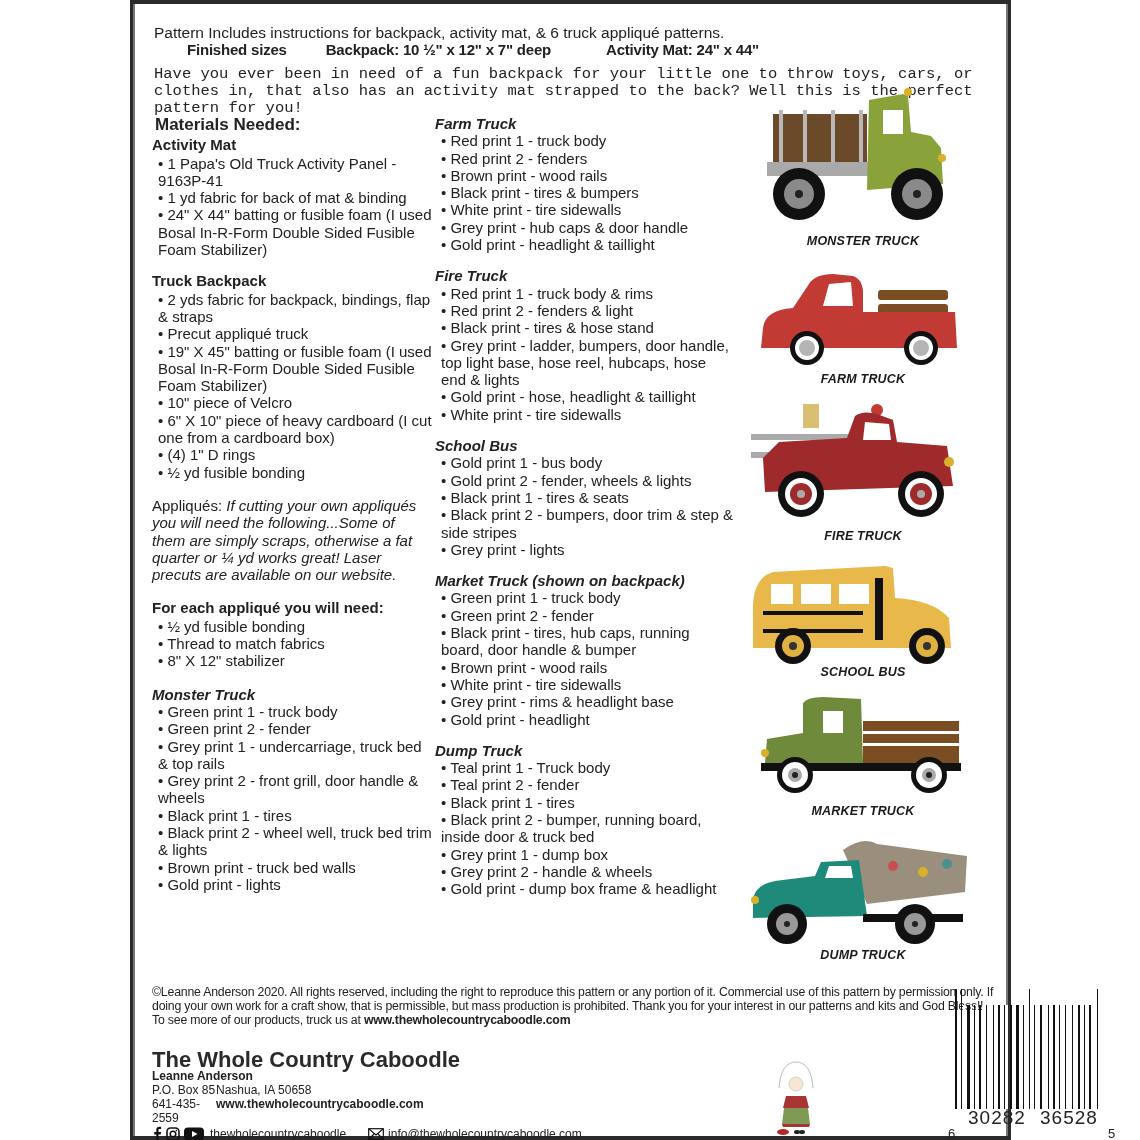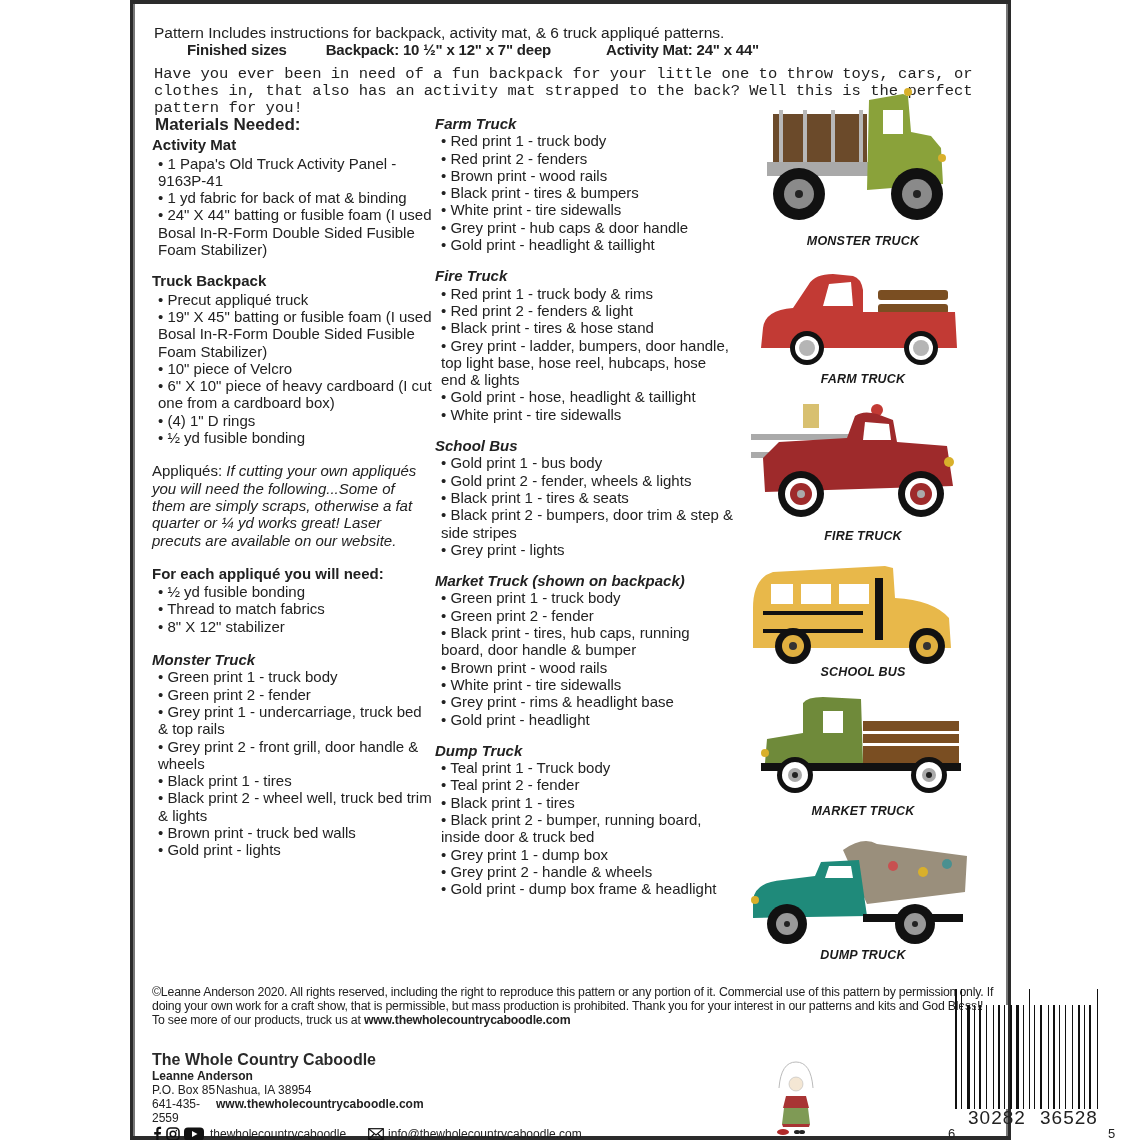--- a/index.html
+++ b/index.html
@@ -33,21 +33,21 @@
 
   .trucks { position: absolute; left: 610px; top: 82px; width: 240px; }
   .truck-fig { position: absolute; left: 0; width: 240px; }
   .truck-fig svg { display: block; }
   .truck-cap { text-align: center; font-size: 12.5px; font-weight: bold; font-style: italic; letter-spacing: 0.2px; color: #1a1a1a; position: absolute; width: 240px; left: 0; }
 
   .legal { position: absolute; left: 19px; top: 981px; width: 850px; font-size: 12.3px; line-height: 14px; letter-spacing: -0.2px; }
   .legal b { font-weight: bold; }
 
   .contact { position: absolute; left: 19px; top: 1046px; width: 480px; font-size: 12px; line-height: 14px; }
-  .contact .co-name { font-size: 16px; font-weight: bold; line-height: 19px; color: #2a2a2a; }
+  .contact .co-name { font-size: 22px; font-weight: bold; line-height: 19px; color: #2a2a2a; }
   .contact .person { font-weight: bold; }
   .contact .row { display: flex; }
   .contact .row .l { width: 64px; }
   .contact .row .r.bold { font-weight: bold; }
   .social { display: flex; align-items: center; gap: 4px; margin-top: 1px; }
   .social .ic { display: inline-flex; align-items: center; justify-content: center; }
   .social .handle { margin-left: 2px; margin-right: 18px; }
 
   .mascot { position: absolute; left: 640px; top: 1050px; width: 46px; height: 84px; }
 
@@ -76,20 +76,21 @@
       <ul>
         <li>1 Papa's Old Truck Activity Panel - 9163P-41</li>
         <li>1 yd fabric for back of mat &amp; binding</li>
         <li>24" X 44" batting or fusible foam (I used Bosal In-R-Form Double Sided Fusible Foam Stabilizer)</li>
       </ul>
     </div>
 
     <div class="group tight">
       <h3 class="sub">Truck Backpack</h3>
       <ul>
+        <li>2 yds fabric for backpack, bindings, flap &amp; straps</li>
         <li>Precut appliqué truck</li>
         <li>19" X 45" batting or fusible foam (I used Bosal In-R-Form Double Sided Fusible Foam Stabilizer)</li>
         <li>10" piece of Velcro</li>
         <li>6" X 10" piece of heavy cardboard (I cut one from a cardboard box)</li>
         <li>(4) 1" D rings</li>
         <li>½ yd fusible bonding</li>
       </ul>
     </div>
 
     <p class="appliques">
@@ -312,21 +313,21 @@
   <div class="legal">
     <span>©Leanne Anderson 2020. All rights reserved, including the right to reproduce this pattern or any portion of it. Commercial use of this pattern by permission only. If doing your own work for a craft show, that is permissible, but mass production is prohibited. Thank you for your interest in our patterns and kits and God Bless!!</span><br>
     <span>To see more of our products, truck us at </span><b>www.thewholecountrycaboodle.com</b>
   </div>
 
   <div class="contact">
     <div class="co-name">The Whole Country Caboodle</div>
     <div class="person">Leanne Anderson</div>
     <div class="row">
       <span class="l">P.O. Box 85</span>
-      <span class="r">Nashua, IA 38954</span>
+      <span class="r">Nashua, IA 50658</span>
     </div>
     <div class="row">
       <span class="l">641-435-2559</span>
       <span class="r bold">www.thewholecountrycaboodle.com</span>
     </div>
     <div class="social">
       <span class="ic">
         <svg width="10" height="15" viewBox="0 0 10 15">
             <path d="M6.5 15V8.5h2.2l.3-2.6H6.5V4.3c0-.7.2-1.2 1.3-1.2H9.1V.8C8.8.7 8.1.7 7.3.7 5.5.7 4.3 1.8 4.3 3.8v2.1H2.2v2.6h2.1V15z" fill="#111"></path>
           </svg>

